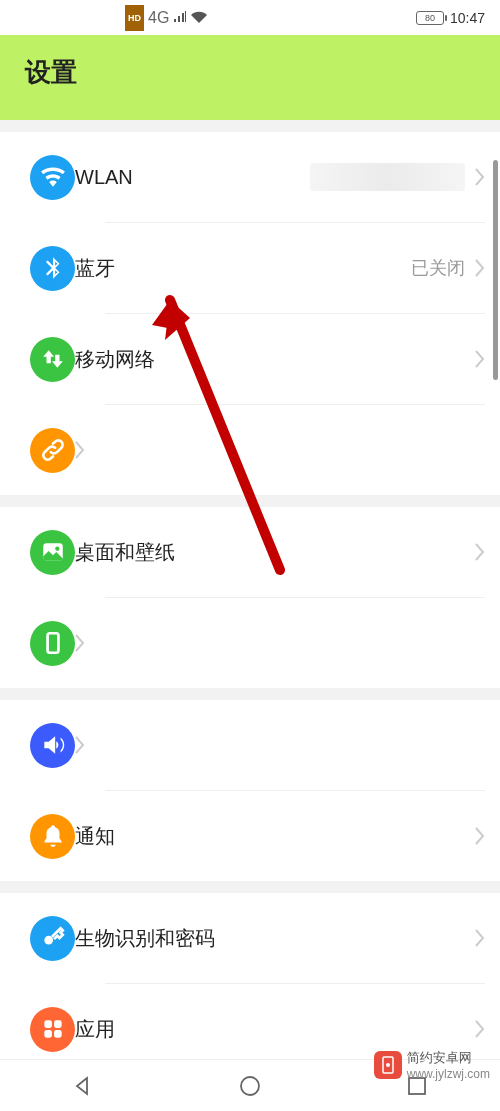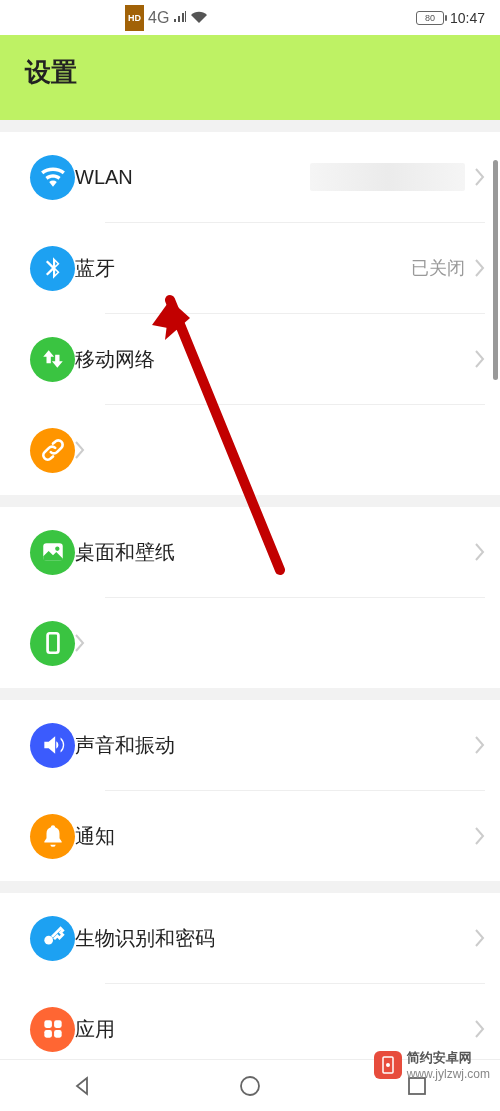--- a/index.html
+++ b/index.html
@@ -93,21 +93,21 @@
     .watermark {
       position: absolute; bottom: 30px; right: 10px;
       display: flex; align-items: center; gap: 5px;
       z-index: 100;
     }
     .wm-icon {
       width: 28px; height: 28px; background: #e74c3c; border-radius: 6px;
       display: flex; align-items: center; justify-content: center;
     }
     .wm-text { display: flex; flex-direction: column; color: #555; }
-    .wm-main { font-size: 13px; font-weight: bold; }
+    .wm-main { font-size: 13px; font-weight: normal; }
     .wm-sub { font-size: 12px; color: #888; }
 
     .icon-wifi { background: #1da1f2; }
     .icon-bt { background: #1da1f2; }
     .icon-mobile { background: #3ac441; }
     .icon-link { background: #ff9500; }
     .icon-wallpaper { background: #3ac441; }
     .icon-display { background: #3ac441; }
     .icon-sound { background: #3b5bfd; }
     .icon-notif { background: #ff9500; }
@@ -234,21 +234,20 @@
   </div>
 </div>
 
 <div class="section">
   <div class="item">
     <div class="icon-circle icon-sound">
       <svg viewBox="0 0 24 24" fill="white">
           <path d="M4 9v6h4l6 5V4L8 9H4zm13 3a4 4 0 00-2-3.5v7A4 4 0 0017 12zm2-7v2a7 7 0 010 10v2a9 9 0 000-14z"></path>
         </svg>
     </div>
-    <div class="item-label">声音和振动</div>
     <span class="chevron">
         <svg viewBox="0 0 10 18">
           <path d="M1 1l7 8-7 8" stroke="#ccc" stroke-width="2" fill="none"></path>
         </svg>
       </span>
   </div>
   <div class="item-divider"></div>
   <div class="item">
     <div class="icon-circle icon-notif">
       <svg viewBox="0 0 24 24" fill="white">

